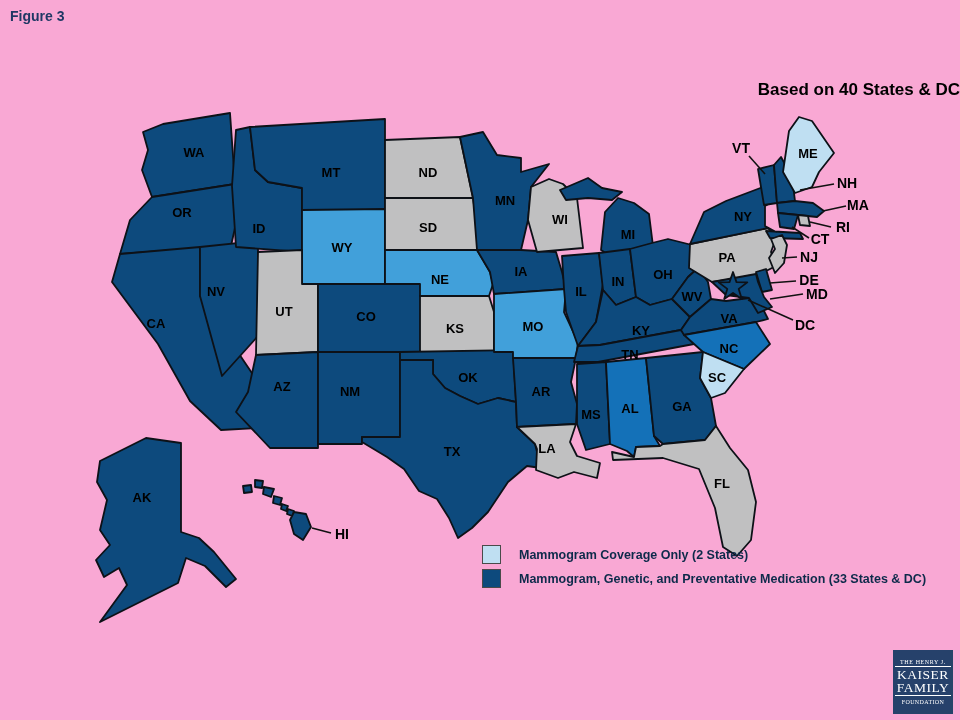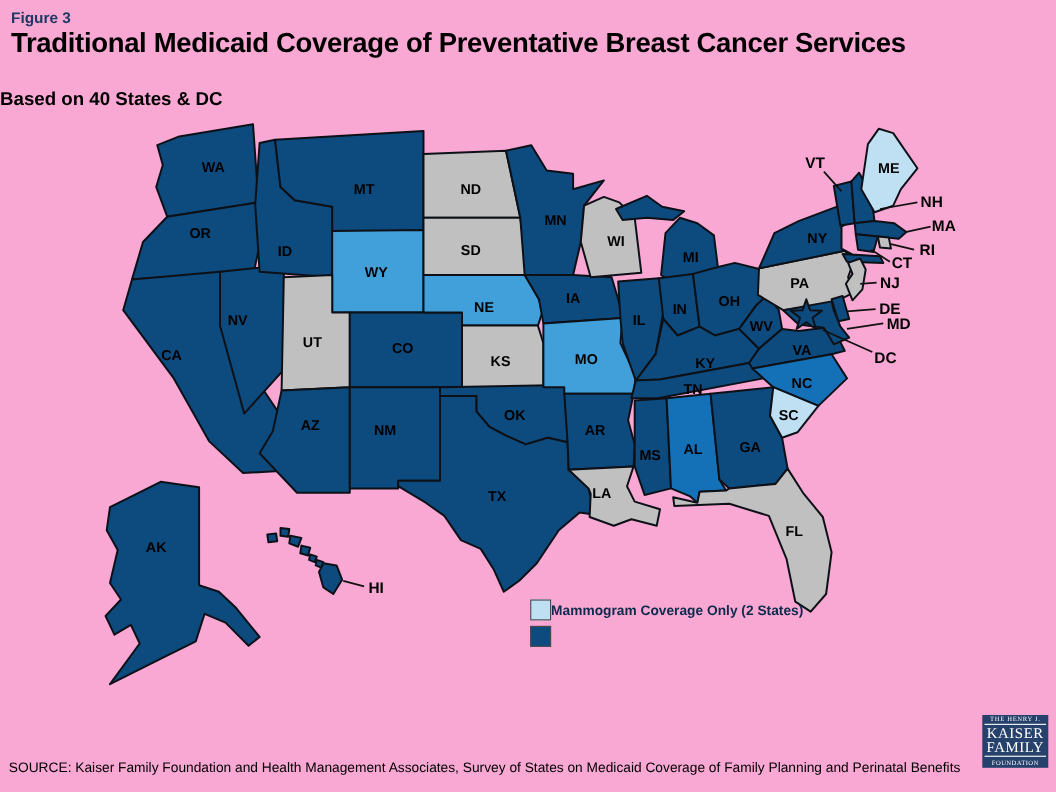--- a/index.html
+++ b/index.html
@@ -1,45 +1,44 @@
 <!DOCTYPE html>
 <html><head>
 <meta charset="utf-8">
 <style>
   html,body{margin:0;padding:0;background:#fff;}
   .page{position:relative;width:960px;height:720px;background:#f9a8d4;overflow:hidden;
         font-family:"Liberation Sans",sans-serif;color:#000;}
   .figure-label{position:absolute;top:8px;left:10px;font-size:14px;font-weight:bold;}
   .title{position:absolute;top:25px;left:10px;width:944px;font-size:25px;font-weight:bold;
          letter-spacing:-0.3px;color:#000;}
-  .subtitle{position:absolute;top:80px;left:0;width:960px;text-align:left;
+  .subtitle{position:absolute;top:80px;left:0;width:960px;text-align:right;
             font-size:17px;font-weight:bold;color:#000;}
   #map{position:absolute;top:0;left:0;}
   .legend{position:absolute;left:482px;top:545px;display:flex;flex-direction:column;gap:5px;}
-  .legend-row{display:flex;align-items:center;gap:0;}
+  .legend-row{display:flex;align-items:center;gap:18px;}
   .legend-swatch{width:17px;height:17px;border:1px solid #4a4a4a;flex:0 0 auto;}
   .legend-label{font-size:12.5px;font-weight:bold;color:#0d2a4a;white-space:nowrap;}
   .source{position:absolute;left:8px;top:691px;width:880px;font-size:12.5px;color:#000;}
-  .logo{position:absolute;left:893px;top:650px;width:60px;height:48px;
+  .logo{position:absolute;left:893px;top:650px;width:60px;height:64px;
         display:flex;flex-direction:column;align-items:center;justify-content:center;
         color:#fff;text-align:center;box-sizing:border-box;padding:3px 2px;}
   .logo-inner{width:100%;border-top:1px solid #fff;border-bottom:1px solid #fff;padding:1px 0;}
   .logo-small{font-size:6px;letter-spacing:0.6px;line-height:8px;font-family:"Liberation Serif",serif;}
   .logo-big{font-size:13.5px;line-height:13px;font-family:"Liberation Serif",serif;letter-spacing:0.5px;}
   .logo-foot{font-size:6px;letter-spacing:0.4px;line-height:9px;margin-top:2px;font-family:"Liberation Serif",serif;}
   svg text{font-family:"Liberation Sans",sans-serif;font-weight:bold;fill:#000;}
   svg text.state-lbl{font-size:13px;}
   svg text.callout-lbl{font-size:14px;}
 </style>
 </head>
 <body>
 
 <div class="page">
   <div class="figure-label" style="color: rgb(31, 56, 100);">Figure 3</div>
-  <div class="title">Traditional Medicaid Coverage of Preventative Breast Cancer Services</div>
   <div class="subtitle">Based on 40 States &amp; DC</div>
 
   <svg id="map" width="960" height="720" viewBox="0 0 960 720">
       <path d="M143,132 L163,124 L230,113 L235,184 L152,197 L142,170 L148,150 Z" fill="#0d4a7d" stroke="#0d1117" stroke-width="1.8" stroke-linejoin="round"></path>
       <path d="M152,197 L235,184 L238,214 L231,246 L120,254 L130,220 Z" fill="#0d4a7d" stroke="#0d1117" stroke-width="1.8" stroke-linejoin="round"></path>
       <path d="M120,254 L200,247 L200,296 L258,382 L258,428 L221,430 L190,401 L158,344 L112,282 Z" fill="#0d4a7d" stroke="#0d1117" stroke-width="1.8" stroke-linejoin="round"></path>
       <path d="M200,247 L258,241 L258,336 L222,376 L200,296 Z" fill="#0d4a7d" stroke="#0d1117" stroke-width="1.8" stroke-linejoin="round"></path>
       <path d="M236,130 L250,127 L255,170 L268,182 L302,188 L302,252 L236,247 L232,186 Z" fill="#0d4a7d" stroke="#0d1117" stroke-width="1.8" stroke-linejoin="round"></path>
       <path d="M250,127 L385,119 L385,210 L302,210 L302,188 L268,182 L255,170 Z" fill="#0d4a7d" stroke="#0d1117" stroke-width="1.8" stroke-linejoin="round"></path>
       <path d="M302,210 L385,209 L385,284 L302,284 Z" fill="#41a0da" stroke="#0d1117" stroke-width="1.8" stroke-linejoin="round"></path>
@@ -150,24 +149,24 @@
       <text x="805" y="325" text-anchor="middle" dominant-baseline="central" class="callout-lbl">DC</text>
     </svg>
 
   <div class="legend" id="legend">
       <div class="legend-row">
         <span class="legend-swatch" style="background: rgb(191, 223, 242);"></span>
         <span class="legend-label">Mammogram Coverage Only (2 States)</span>
       </div>
       <div class="legend-row">
         <span class="legend-swatch" style="background: rgb(13, 74, 125);"></span>
+        <span class="legend-label">Mammogram, Genetic, and Preventative Medication (33 States &amp; DC)</span>
       </div>
     </div>
 
-  <div class="source">SOURCE: Kaiser Family Foundation and Health Management Associates, Survey of States on Medicaid Coverage of Family Planning and Perinatal Benefits</div>
 
   <div class="logo" id="logo" style="background: rgb(38, 65, 107);">
     <div class="logo-small">THE HENRY J.</div>
     <div class="logo-inner">
       <div class="logo-big">KAISER</div>
       <div class="logo-big">FAMILY</div>
     </div>
     <div class="logo-foot">FOUNDATION</div>
   </div>
 </div>

